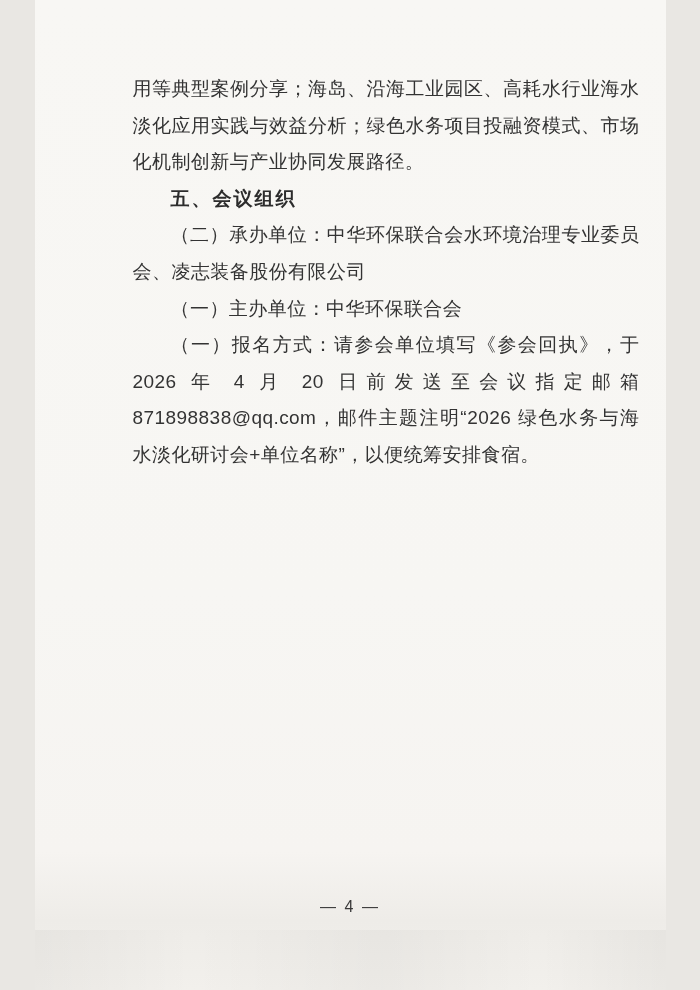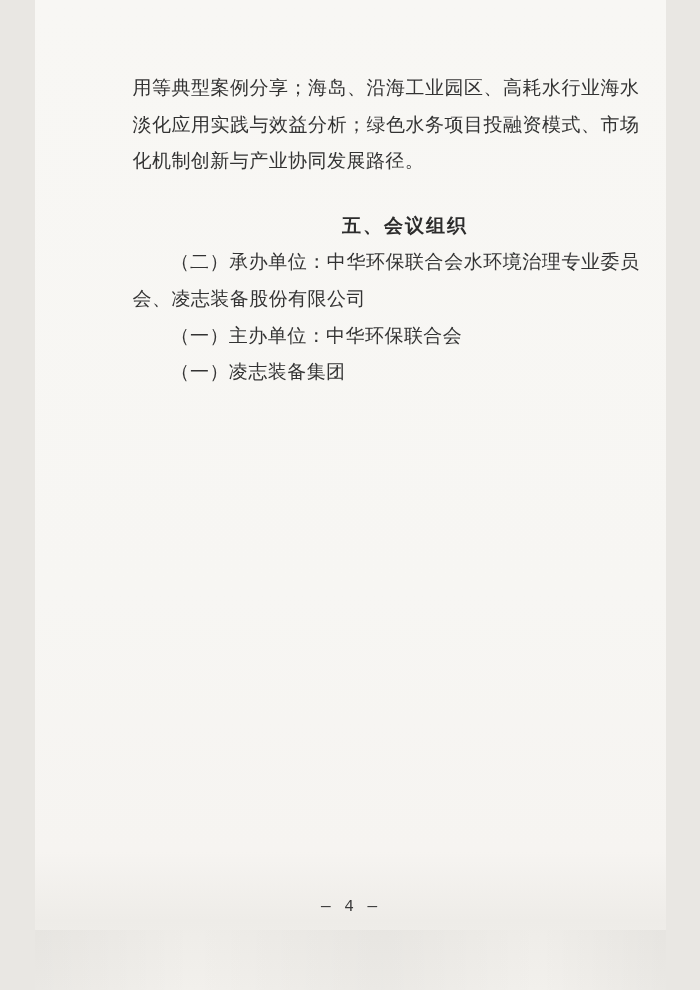--- a/index.html
+++ b/index.html
@@ -12,21 +12,21 @@
     position: relative;
     width: 631px;
     height: 990px;
     margin: 0 auto;
     background: linear-gradient(180deg,
       #f8f7f4 0%,
       #f7f6f3 60%,
       #f6f4f1 86%,
       #eeece8 93%,
       #f2f0ec 100%);
-    font-family: Liberation Mono, monospace;
+    font-family: Liberation Sans, sans-serif;
     color: #333333;
     overflow: hidden;
   }
   
   .page::after {
     content: "";
     position: absolute;
     left: 0;
     bottom: 0;
     width: 100%;
@@ -52,24 +52,23 @@
   }
   .content p {
     margin: 0;
     text-indent: 2em;
   }
   .content p.no-indent {
     text-indent: 0;
   }
   .content p.heading {
     font-weight: bold;
-    text-align: center;
+    text-align: left;
     letter-spacing: 2px;
     color: #2c2c2c;
-    margin-top: 28px;
   }
   .footer {
     position: absolute;
     left: 0;
     top: 898px;
     width: 100%;
     text-align: center;
     font-size: 16px;
     letter-spacing: 2px;
     color: #3a3a3a;
@@ -83,22 +82,22 @@
   <div class="content">
     <p class="body no-indent">用等典型案例分享；海岛、沿海工业园区、高耗水行业海水淡化应用实践与效益分析；绿色水务项目投融资模式、市场化机制创新与产业协同发展路径。</p>
 
     <p class="heading">五、会议组织</p>
 
     <p class="body">（二）承办单位：中华环保联合会水环境治理专业委员会、凌志装备股份有限公司</p>
 
     <p class="body">（一）主办单位：中华环保联合会</p>
 
 
+    <p class="body">（一）报名方式：请参会单位填写《参会回执》，于 2026 年 4 月 20 日前发送至会议指定邮箱 871898838@qq.com，邮件主题注明“2026 绿色水务与海水淡化研讨会+单位名称”，以便统筹安排食宿。</p>
 
 
 
 
-    <p class="body">（一）凌志装备集团</p>
   </div>
 
   <div class="footer">— 4 —</div>
 
 </div>
 
 </body></html>

